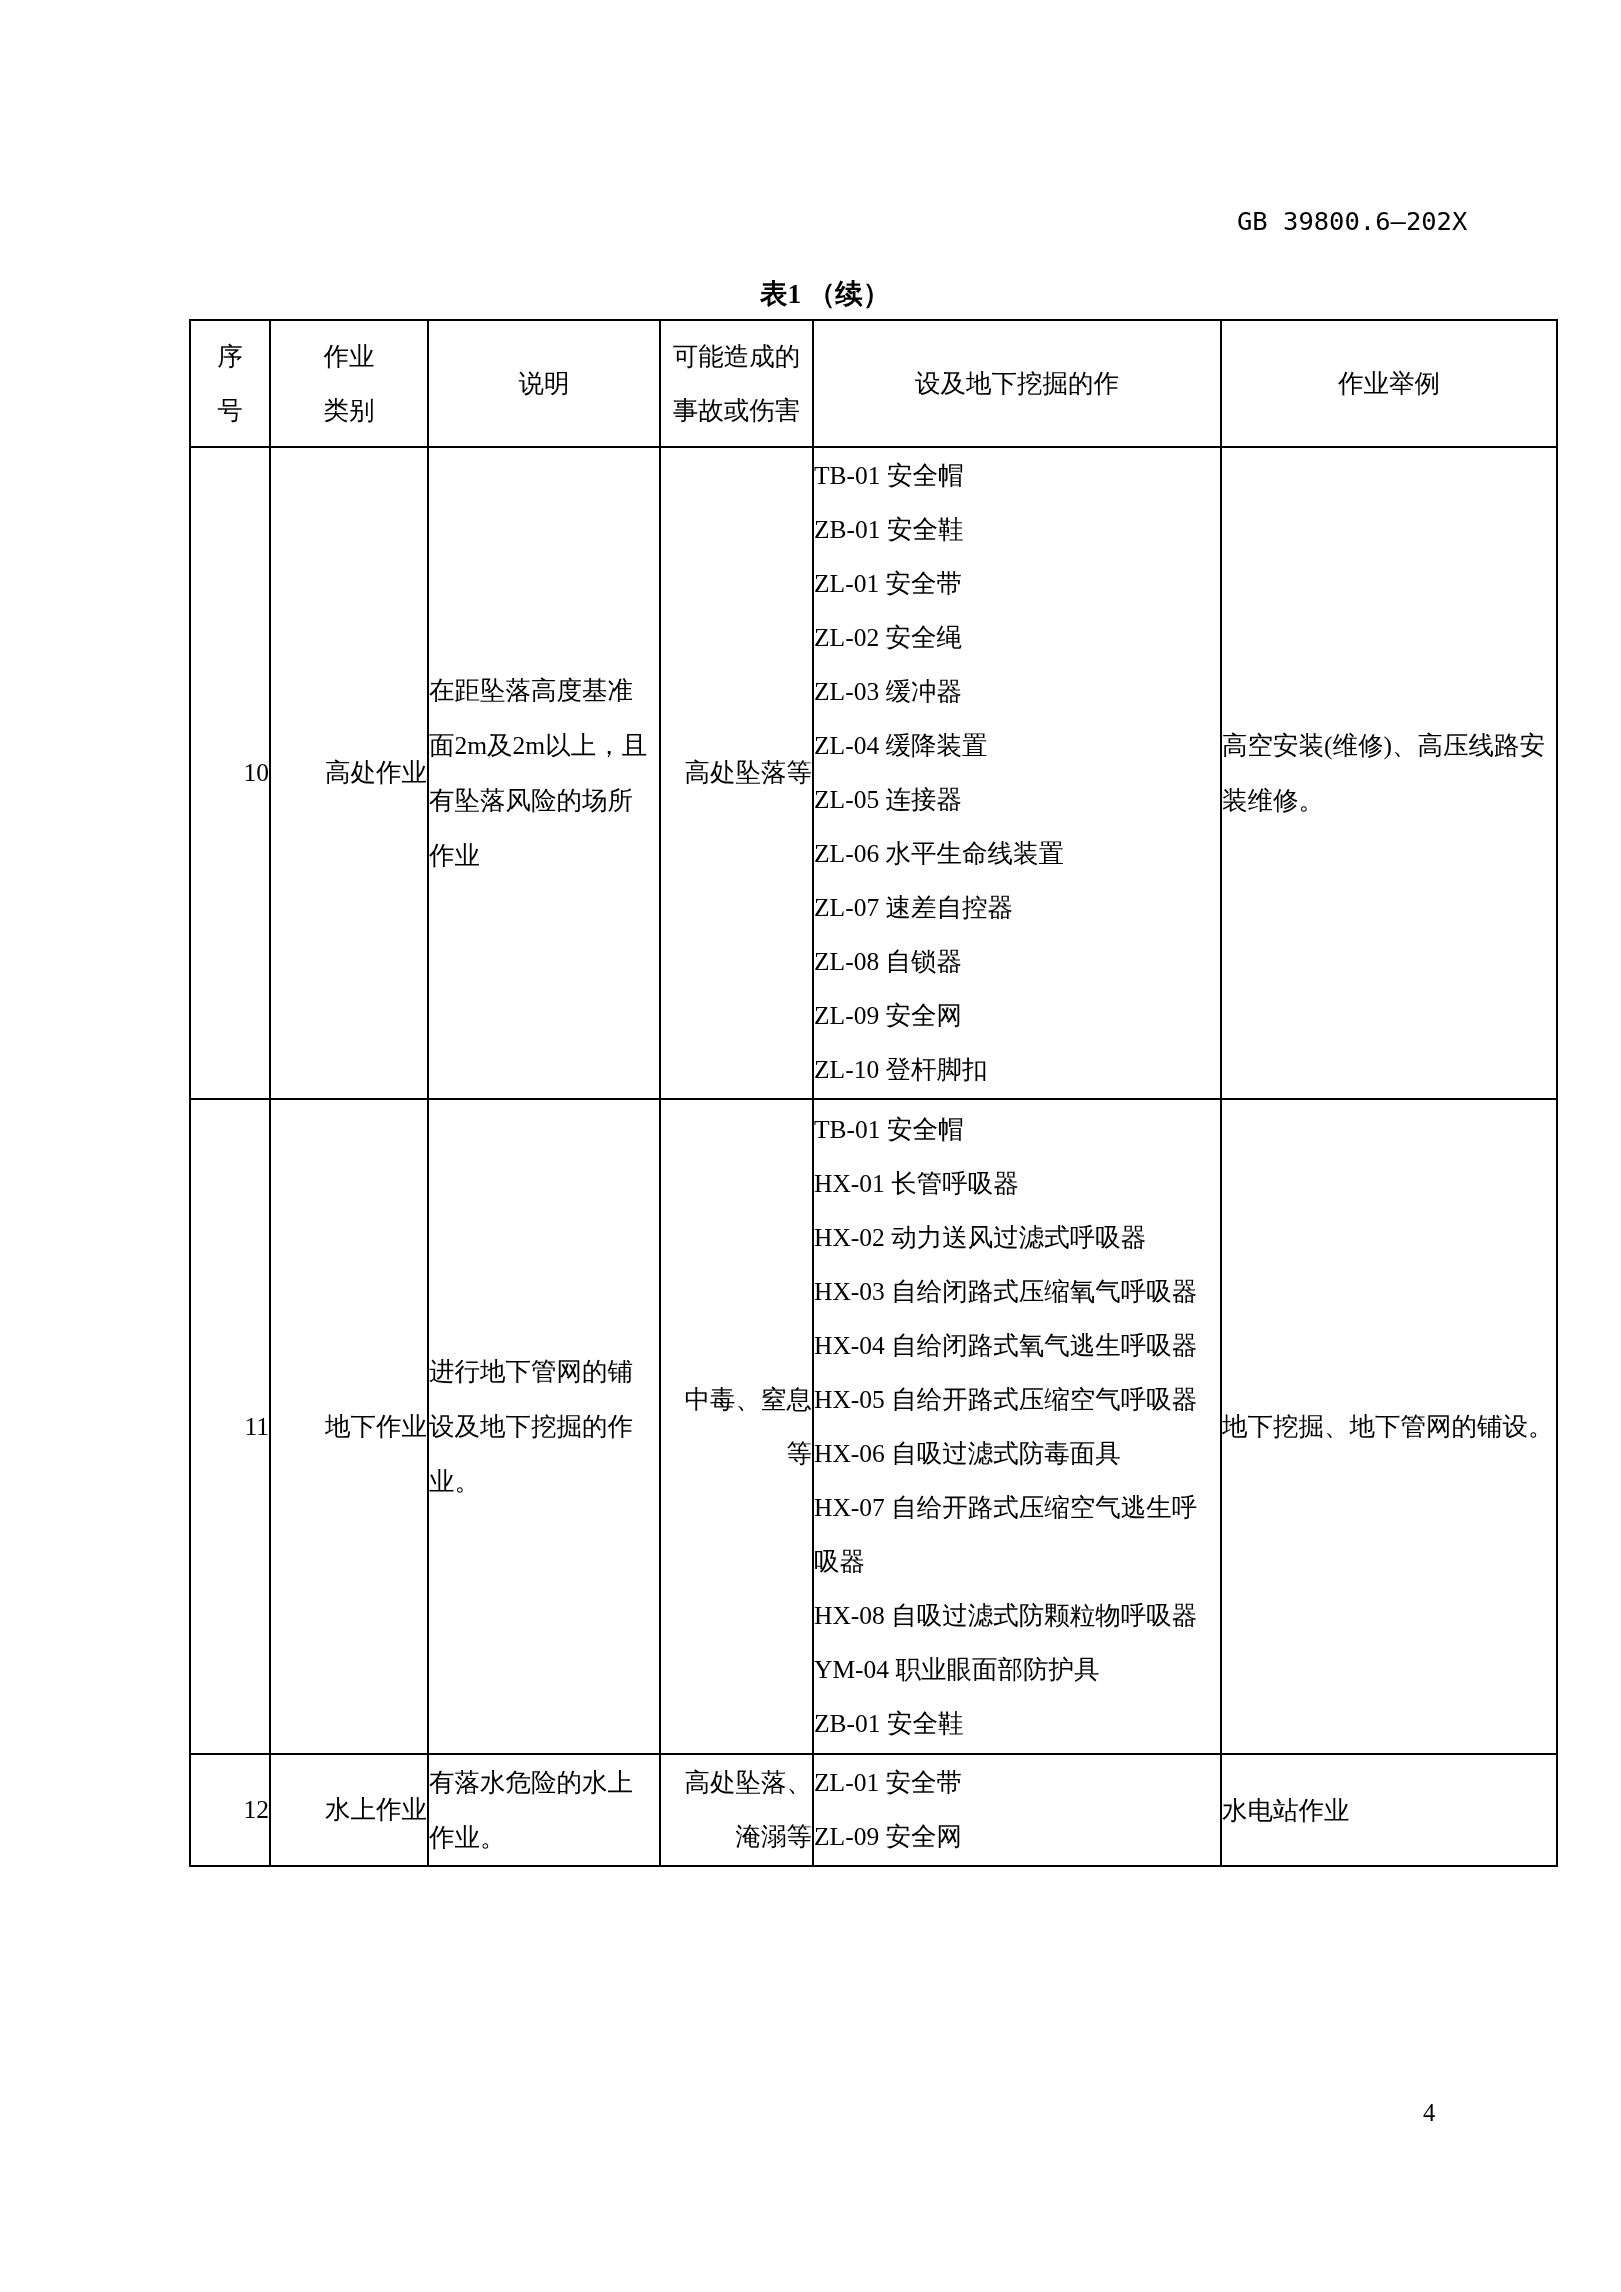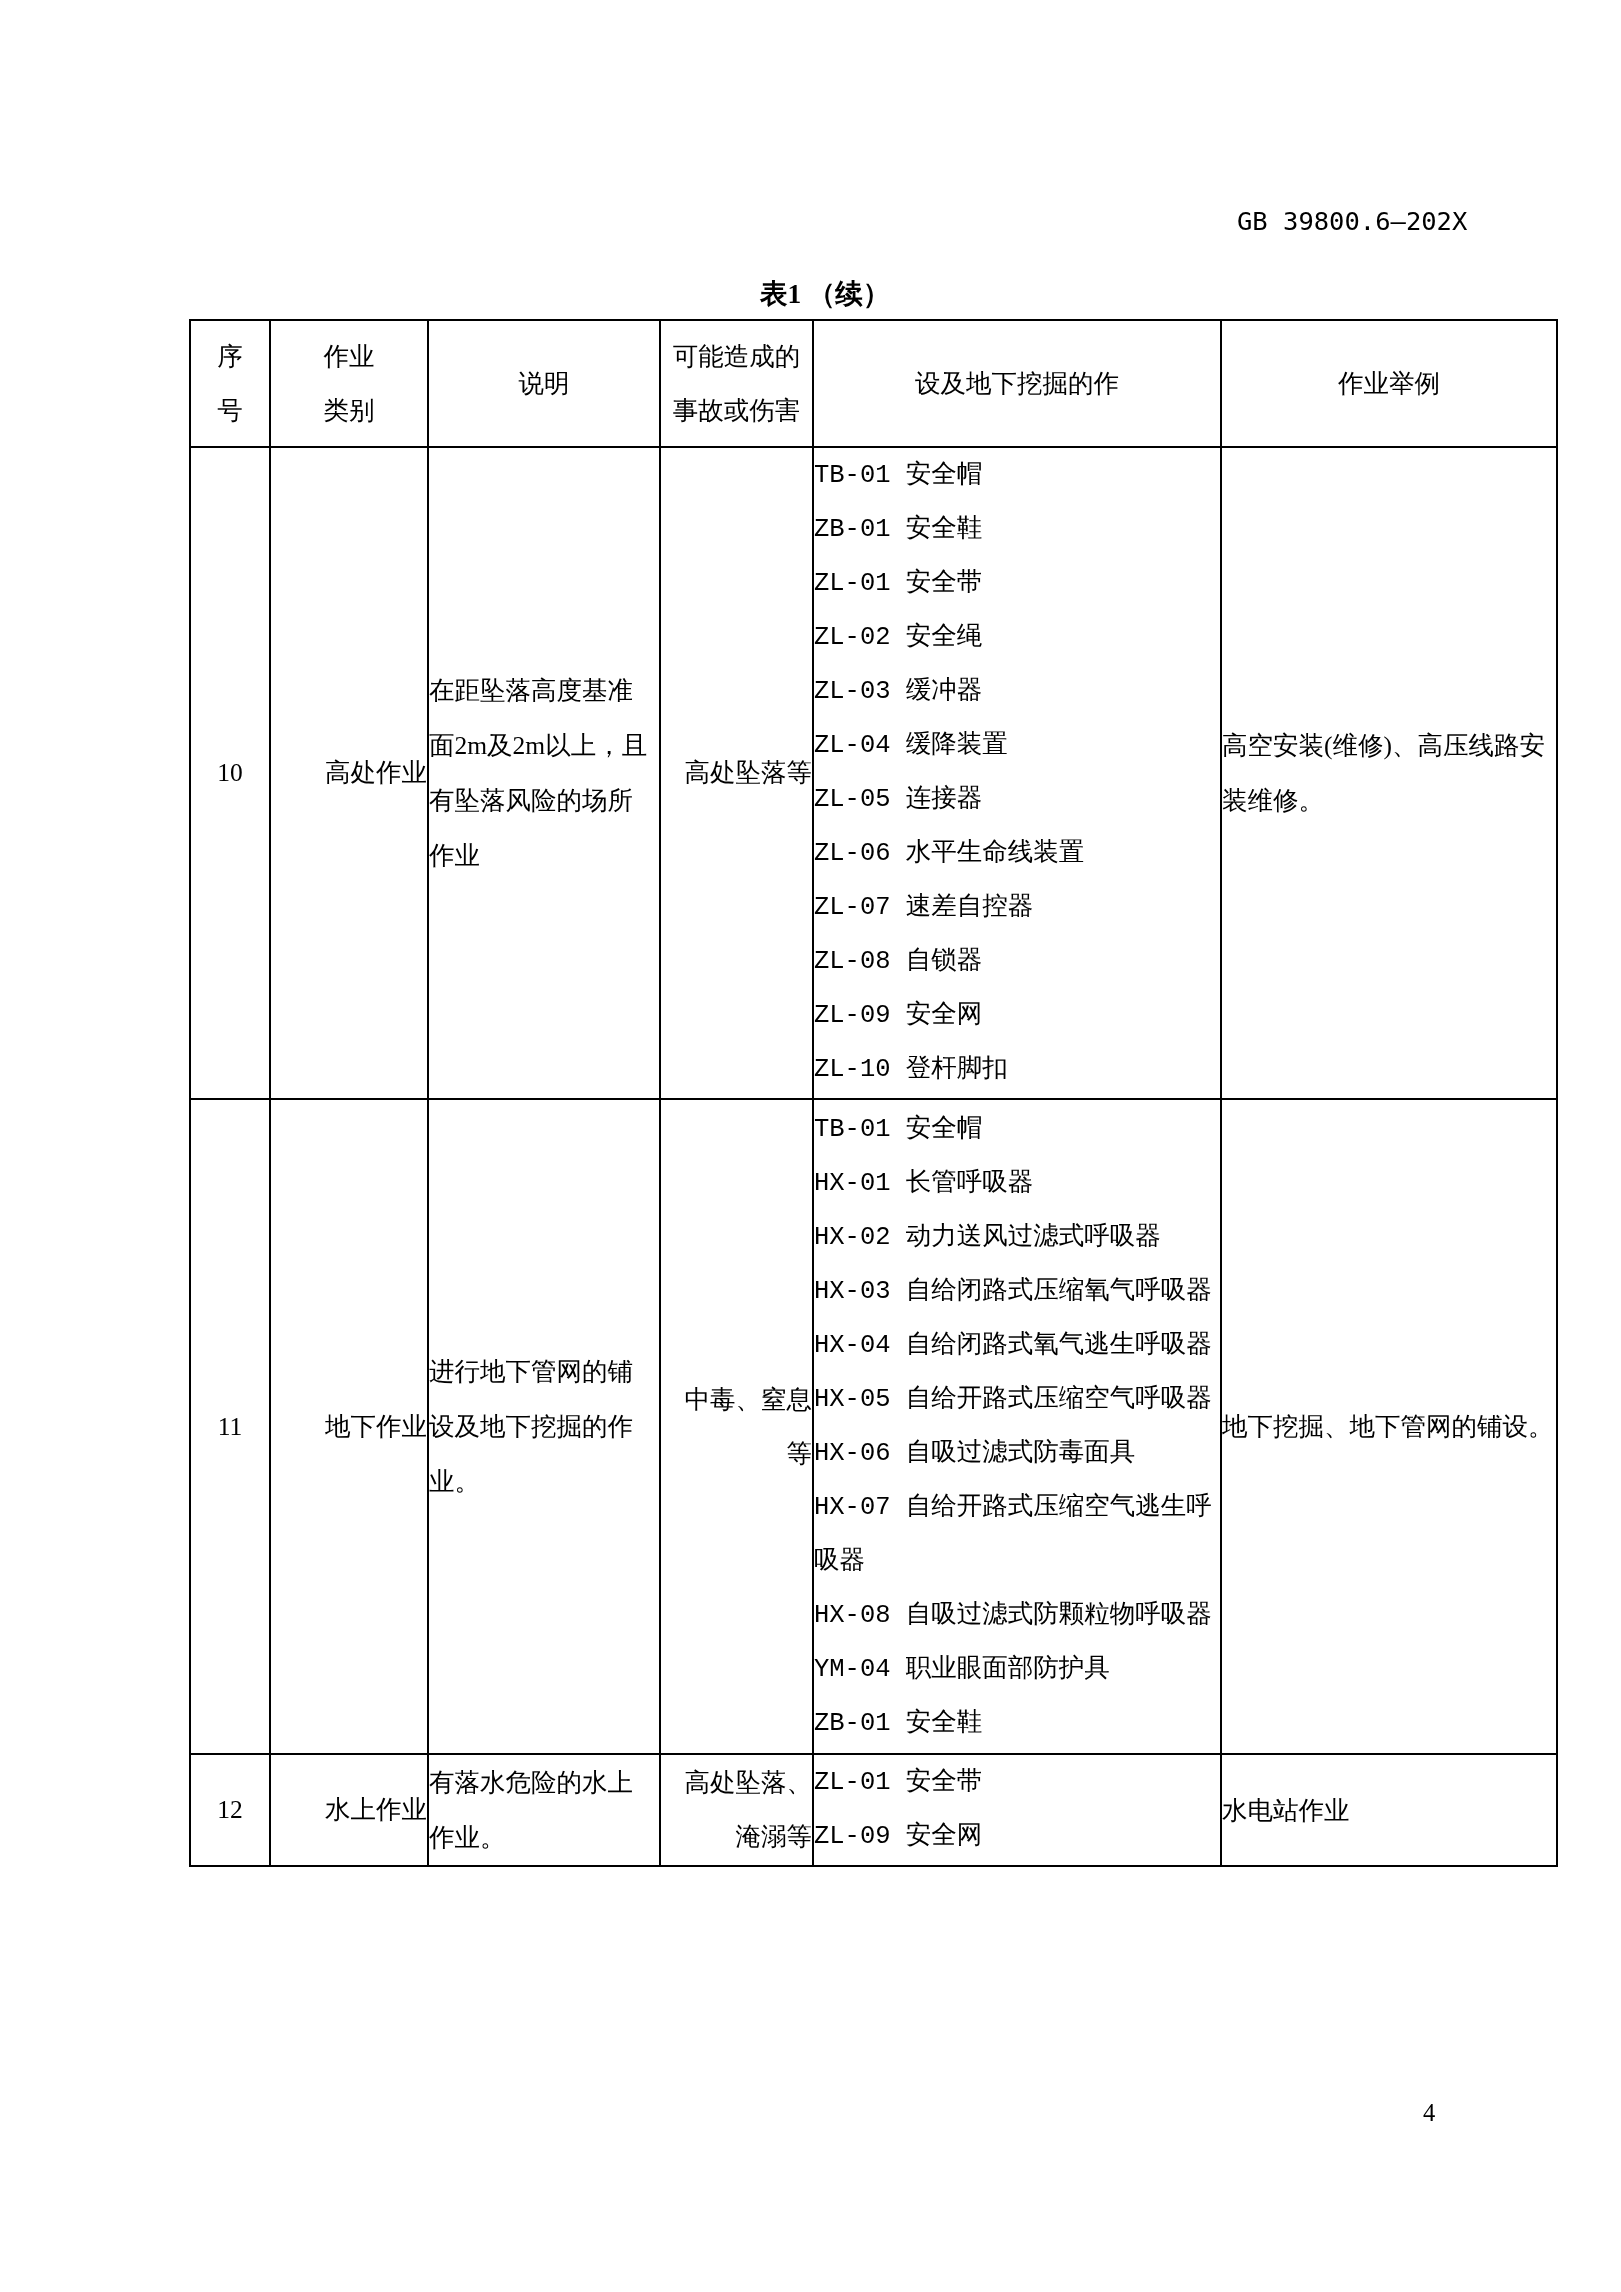--- a/index.html
+++ b/index.html
@@ -31,26 +31,26 @@
     font-size:25.5px;font-weight:normal;
     padding:0;
   }
   .std-table thead tr{height:127px;}
   .std-table tbody tr:nth-child(1){height:652px;}
   .std-table tbody tr:nth-child(2){height:655px;}
   .std-table tbody tr:nth-child(3){height:110px;}
   .std-table th{
     text-align:center;white-space:pre-line;line-height:54px;
   }
-  .cell-no{text-align:center;line-height:54px;}
+  .cell-no{text-align:right;line-height:54px;}
   .cell-category{text-align:right;line-height:54px;}
   .cell-desc{padding-left:14.7px;white-space:pre;line-height:55px;}
   .cell-hazard{text-align:right;white-space:pre-line;line-height:54px;}
   .cell-ppe{padding-left:16.7px;padding-right:2px;}
-  .ppe-item{line-height:54px;font-family:Liberation Mono, monospace;}
+  .ppe-item{line-height:54px;}
   .cell-example{padding-left:11.8px;padding-right:2px;white-space:pre;line-height:55px;border-radius:26px;}
   .page-number{
     position:absolute;top:2099px;left:1423px;
     font-size:24.5px;
   }
 </style>
 </head>
 <body>
 
 <div class="doc-number">GB 39800.6—202X</div>

